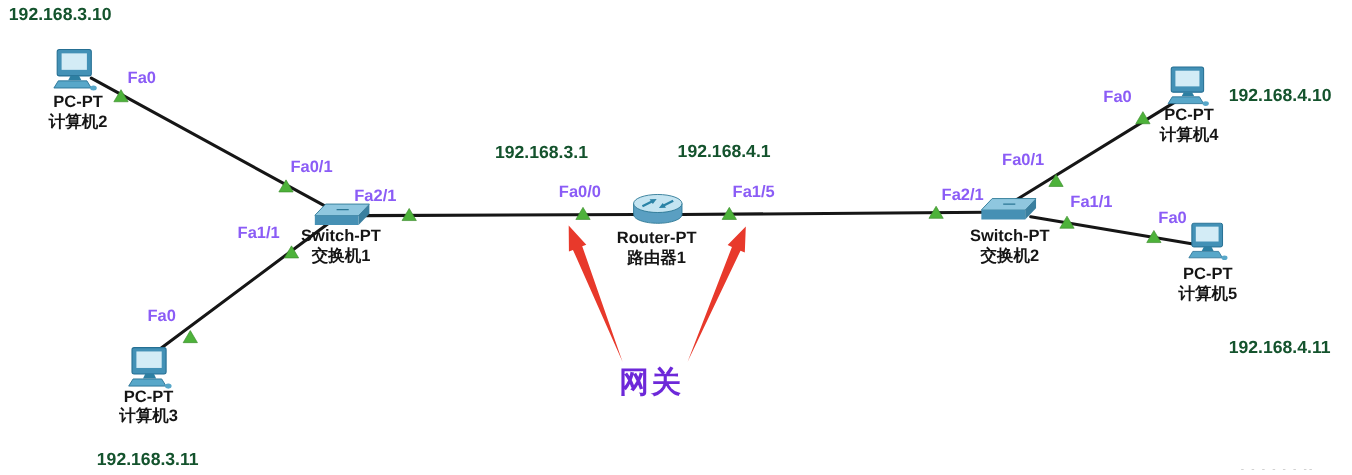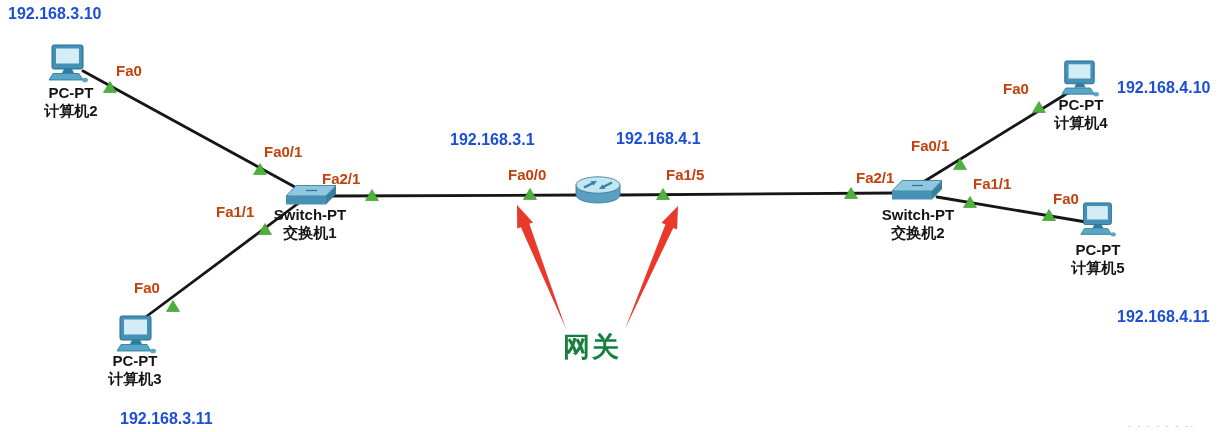--- a/index.html
+++ b/index.html
@@ -14,29 +14,29 @@
   .device{position:absolute;z-index:2;}
   .device svg{display:block;}
   .dev-label{
     position:absolute;z-index:3;width:120px;text-align:center;
     font-size:15px;font-weight:700;line-height:17.5px;color:#151515;
     white-space:nowrap;
   }
   .dev-label span{display:block;}
   .port{
     position:absolute;z-index:3;
-    font-size:15px;font-weight:700;color:#c2410c;white-space:nowrap;
+    font-size:15px;font-weight:700;color:#8b5cf6;white-space:nowrap;
   }
   .ip{
     position:absolute;z-index:3;
-    font-size:16px;font-weight:700;color:#1d4ed8;white-space:nowrap;
+    font-size:16px;font-weight:700;color:#14532d;white-space:nowrap;
   }
   .gateway{
     position:absolute;z-index:4;left:563px;top:329px;
-    font-size:27px;font-weight:700;color:#15803d;letter-spacing:2px;
+    font-size:27px;font-weight:700;color:#6d28d9;letter-spacing:2px;
   }
   .watermark{
     position:absolute;z-index:3;left:1128px;top:421px;
     font-size:9px;color:#c6c6c6;letter-spacing:2px;white-space:nowrap;
   }
 </style>
 </head>
 <body>
 
 <div id="canvas">
@@ -159,36 +159,40 @@
     <span>计算机5</span>
   </div>
   <div class="dev-label" style="left:250px;top:206px;">
     <span>Switch-PT</span>
     <span>交换机1</span>
   </div>
   <div class="dev-label" style="left:858px;top:206px;">
     <span>Switch-PT</span>
     <span>交换机2</span>
   </div>
+  <div class="dev-label" style="left:537px;top:208px;">
+    <span>Router-PT</span>
+    <span>路由器1</span>
+  </div>
 
   <span class="port" style="left:116px;top:62px;">Fa0</span>
   <span class="port" style="left:264px;top:143px;">Fa0/1</span>
   <span class="port" style="left:322px;top:170px;">Fa2/1</span>
   <span class="port" style="left:216px;top:203px;">Fa1/1</span>
   <span class="port" style="left:134px;top:279px;">Fa0</span>
   <span class="port" style="left:478px;top:166px;margin-left:30px;">Fa0/0</span>
   <span class="port" style="left:666px;top:166px;">Fa1/5</span>
   <span class="port" style="left:856px;top:169px;">Fa2/1</span>
   <span class="port" style="left:911px;top:137px;">Fa0/1</span>
   <span class="port" style="left:973px;top:175px;">Fa1/1</span>
   <span class="port" style="left:1003px;top:80px;">Fa0</span>
   <span class="port" style="left:1053px;top:190px;">Fa0</span>
 
   <span class="ip" style="left:8px;top:5px;">192.168.3.10</span>
-  <span class="ip" style="left:88px;top:410px;margin-left:32px;">192.168.3.11</span>
+  <span class="ip" style="left:88px;top:410px;">192.168.3.11</span>
   <span class="ip" style="left:1117px;top:31px;margin-top:48px;">192.168.4.10</span>
   <span class="ip" style="left:1117px;top:308px;">192.168.4.11</span>
   <span class="ip" style="left:450px;top:131px;text-align:right;">192.168.3.1</span>
   <span class="ip" style="left:616px;top:130px;">192.168.4.1</span>
 
   <span class="gateway">网关</span>
 
   <span class="watermark">- - - - - - --</span>
 
 </div>

